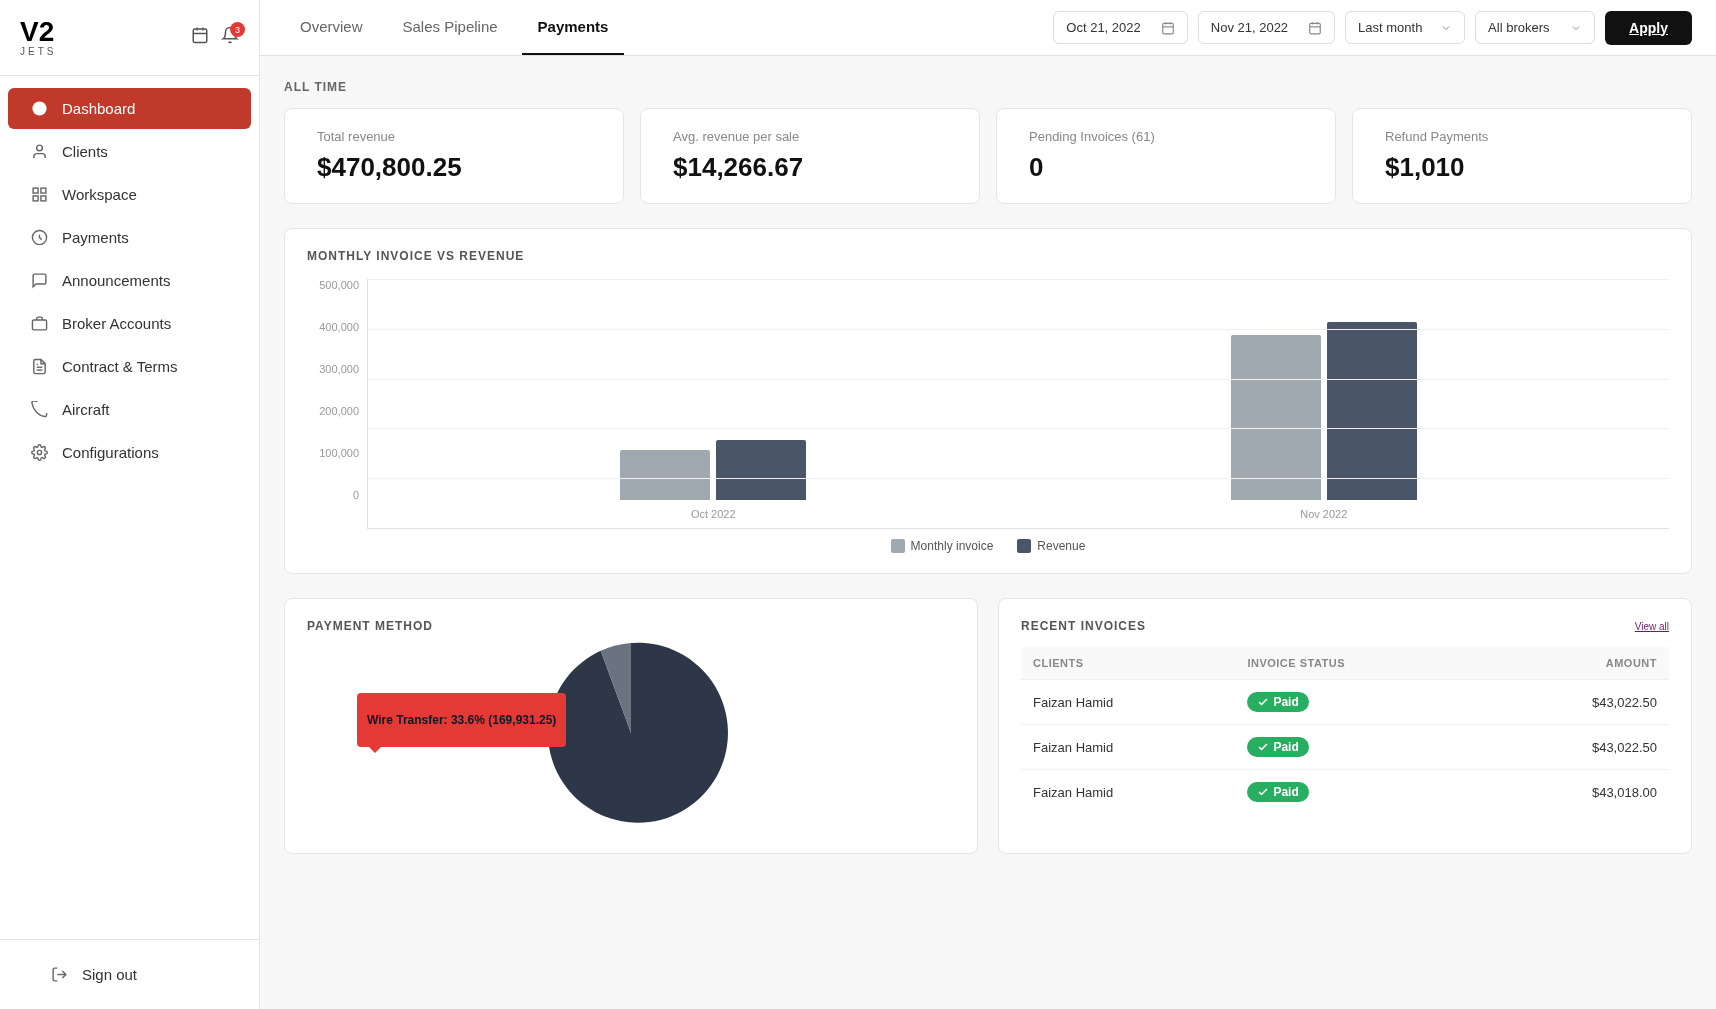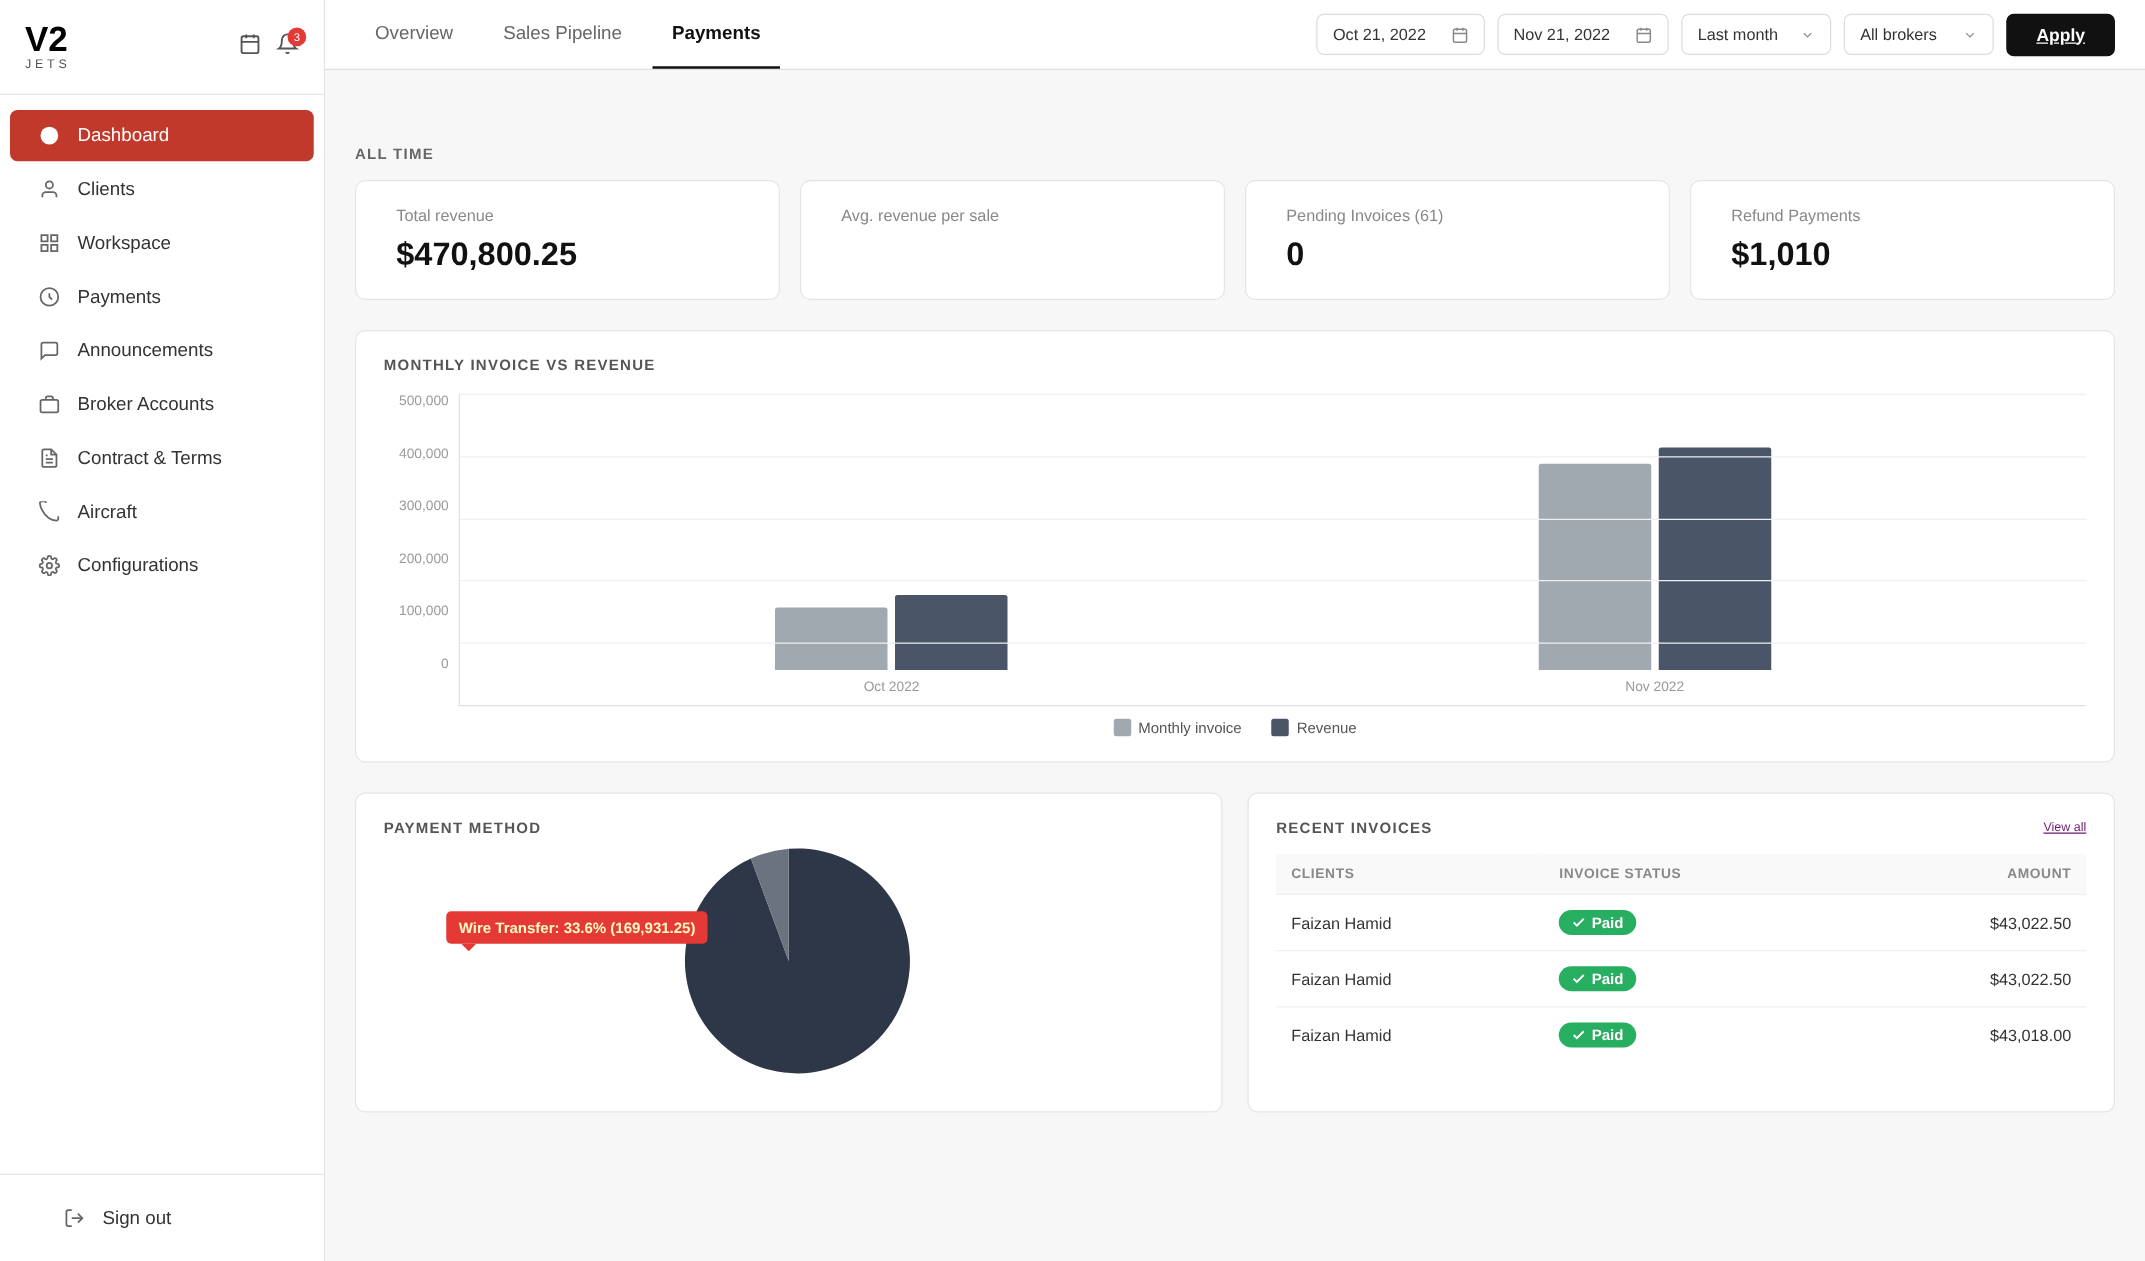--- a/index.html
+++ b/index.html
@@ -83,21 +83,21 @@
       cursor: pointer; min-width: 120px; justify-content: space-between;
     }
     .apply-btn {
       background: #111; color: #fff; border: none; border-radius: 6px;
       padding: 9px 24px; font-size: 14px; font-weight: 600; cursor: pointer; text-decoration: underline;
     }
 
     
     .content { flex: 1; overflow-y: auto; padding: 24px; background: #f7f7f7; }
 
-    .section-label { font-size: 12px; font-weight: 700; letter-spacing: 1px; color: #666; margin-bottom: 14px; margin-top: 36px; }
+    .section-label { font-size: 12px; font-weight: 700; letter-spacing: 1px; color: #666; margin-bottom: 14px; }
 
     
     .metric-cards { display: grid; grid-template-columns: repeat(4, 1fr); gap: 16px; margin-bottom: 24px; }
     .metric-card { background: #fff; border-radius: 8px; border: 1px solid #e5e5e5; padding: 20px 32px; }
     .metric-label { font-size: 13px; color: #888; margin-bottom: 8px; }
     .metric-value { font-size: 26px; font-weight: 700; color: #111; }
 
     
     .chart-section { background: #fff; border-radius: 8px; border: 1px solid #e5e5e5; padding: 20px 22px; margin-bottom: 24px; }
     .chart-title { font-size: 12px; font-weight: 700; letter-spacing: 1px; color: #555; margin-bottom: 16px; }
@@ -114,22 +114,22 @@
     .section-title { font-size: 12px; font-weight: 700; letter-spacing: 1px; color: #555; }
     .view-all { font-size: 10px; color: #701a75; text-decoration: underline; cursor: pointer; }
 
     
     .pie-container { display: flex; justify-content: center; align-items: center; position: relative; height: 200px; }
     .pie-tooltip {
       position: absolute;
       top: 60px;
       left: 50px;
       background: #e53935;
-      color: #fef9c3;
-      padding: 6px 10px;
+      color: #0f172a;
+      padding: 20px 10px;
       border-radius: 4px;
       font-size: 12px;
       font-weight: 600;
       white-space: nowrap;
       z-index: 10;
     }
     .pie-tooltip::after {
       content: '';
       position: absolute;
       bottom: -6px;
@@ -331,20 +331,21 @@
 
     <div class="section-label">ALL TIME</div>
 
     <div class="metric-cards">
       <div class="metric-card">
         <div class="metric-label">Total revenue</div>
         <div class="metric-value">$470,800.25</div>
       </div>
       <div class="metric-card">
         <div class="metric-label">Avg. revenue per sale</div>
+        <div class="metric-value">$14,266.67</div>
       </div>
       <div class="metric-card">
         <div class="metric-label">Pending Invoices (61)</div>
         <div class="metric-value">0</div>
       </div>
       <div class="metric-card">
         <div class="metric-label">Refund Payments</div>
         <div class="metric-value">$1,010</div>
       </div>
     </div>

